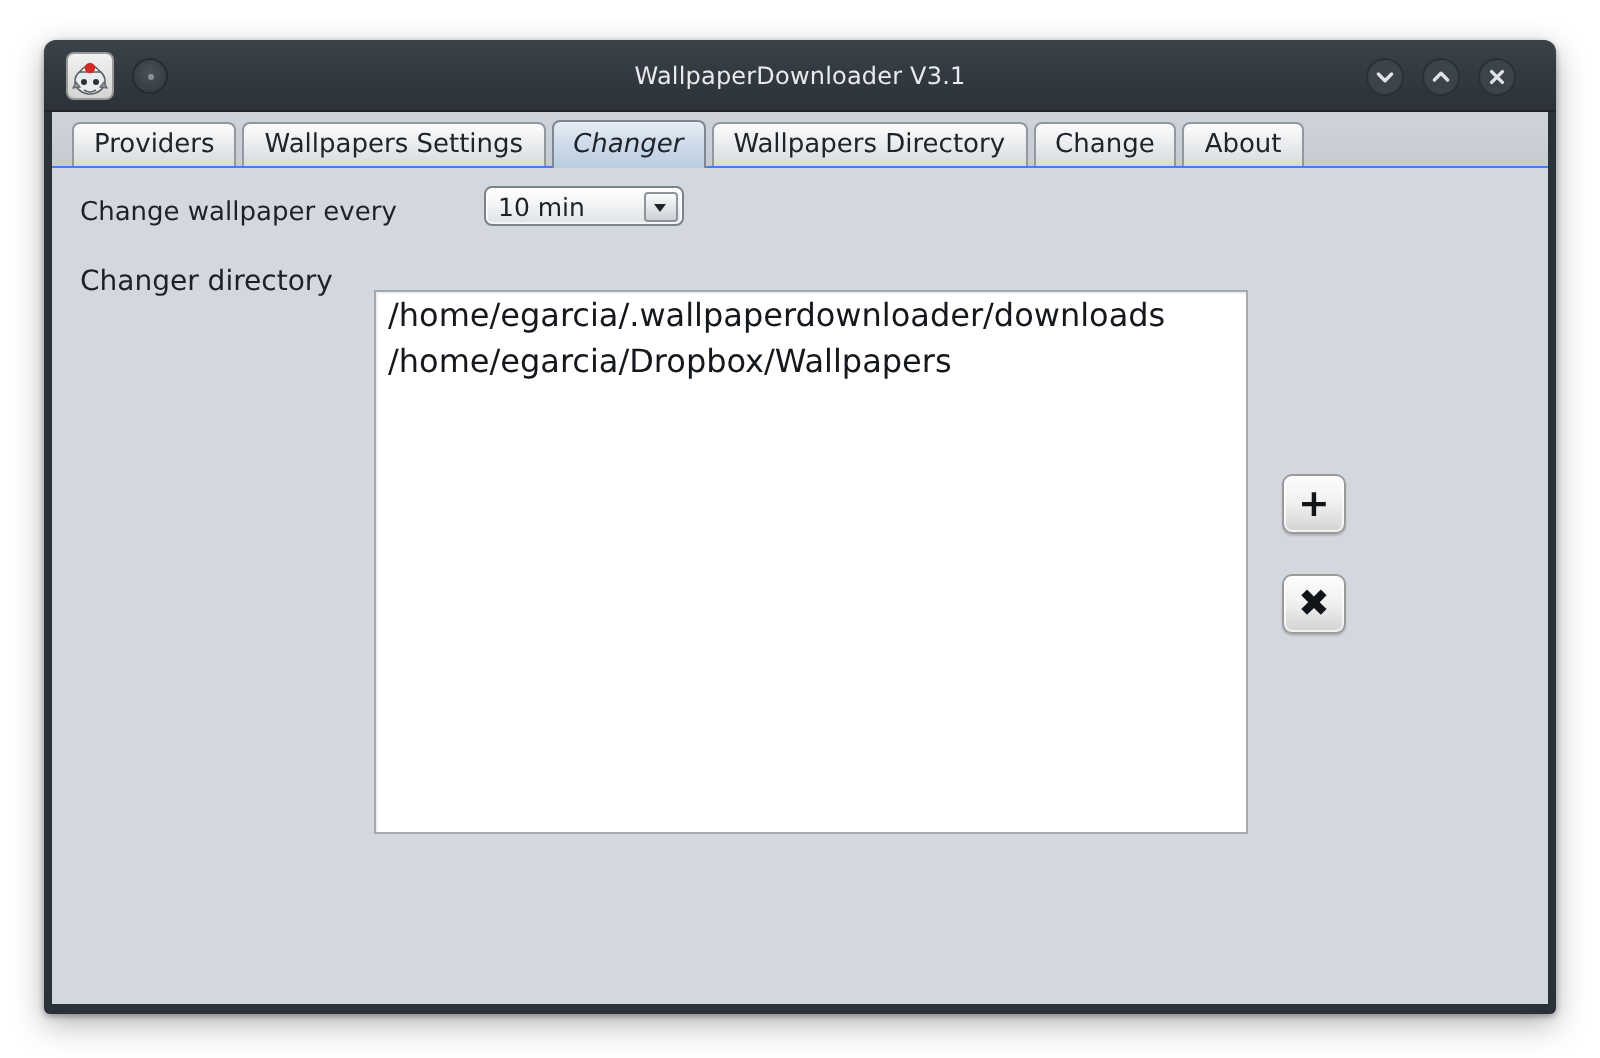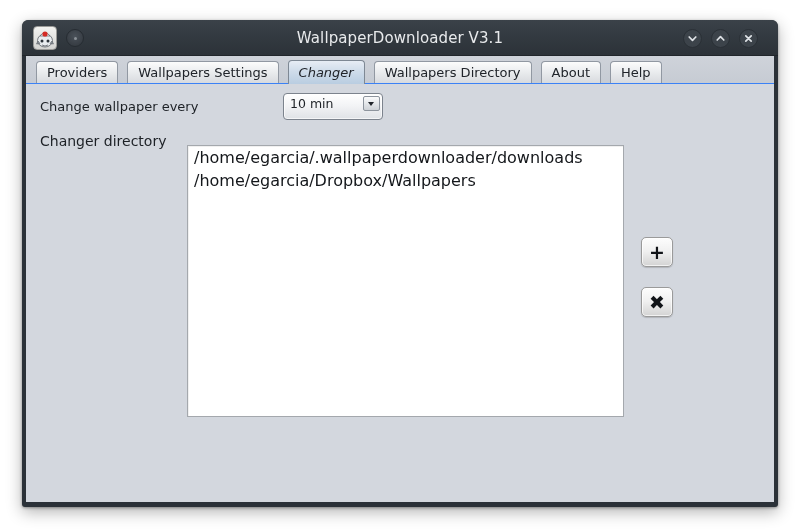--- a/index.html
+++ b/index.html
@@ -82,21 +82,21 @@
 
   #title-text {
     position: absolute;
     left: 0;
     top: 0;
     width: 100%;
     height: 36px;
     line-height: 36px;
     text-align: center;
     color: #e8eaec;
-    font-size: 15px;
+    font-size: 12px;
     letter-spacing: 0.1px;
     pointer-events: none;
   }
 
   .winbtn {
     position: absolute;
     top: 9px;
     width: 19px;
     height: 19px;
     border-radius: 50%;
@@ -132,21 +132,21 @@
     box-sizing: border-box;
   }
 
   #tabs {
     position: absolute;
     left: 10px;
     top: 4px;
     height: 24px;
     display: flex;
     align-items: flex-end;
-    gap: 9px;
+    gap: 3px;
   }
 
   .tab {
     height: 23px;
     line-height: 22px;
     padding: 0 10px;
     font-size: 13px;
     color: #20242a;
     background: linear-gradient(to bottom, #fcfcfc 0%, #eceef0 40%, #d6d9dd 100%);
     border: 1px solid #9198a2;
@@ -186,28 +186,27 @@
     font-size: 13px;
     color: #1d2126;
     white-space: nowrap;
   }
 
   #combo-interval {
     position: absolute;
     left: 216px;
     top: 9px;
     width: 100px;
-    height: 27px;
+    height: 20px;
     border: 1px solid #7c838d;
     border-radius: 4px;
     background: linear-gradient(to bottom, #ffffff 0%, #f3f4f6 45%, #dfe2e6 100%);
     box-shadow: inset 0 0 0 1px rgba(255,255,255,0.65);
     box-sizing: border-box;
     cursor: default;
-    margin-left: 41px;
   }
   #combo-value {
     position: absolute;
     left: 6px;
     top: 0;
     height: 19px;
     line-height: 19px;
     font-size: 12.5px;
     color: #1d2126;
     white-space: nowrap;
@@ -341,22 +340,22 @@
     </div>
 
     <div id="client">
 
       <div id="tabstrip">
         <div id="tabs">
           <div class="tab">Providers</div>
           <div class="tab">Wallpapers Settings</div>
           <div class="tab selected">Changer</div>
           <div class="tab">Wallpapers Directory</div>
+          <div class="tab">Change</div>
           <div class="tab">About</div>
-          <div class="tab">Help</div>
         </div>
       </div>
 
       <div id="panel">
 
         <div id="lbl-interval">Change wallpaper every</div>
 
         <div id="combo-interval">
           <div id="combo-value">10 min</div>
           <div id="combo-arrow"></div>

